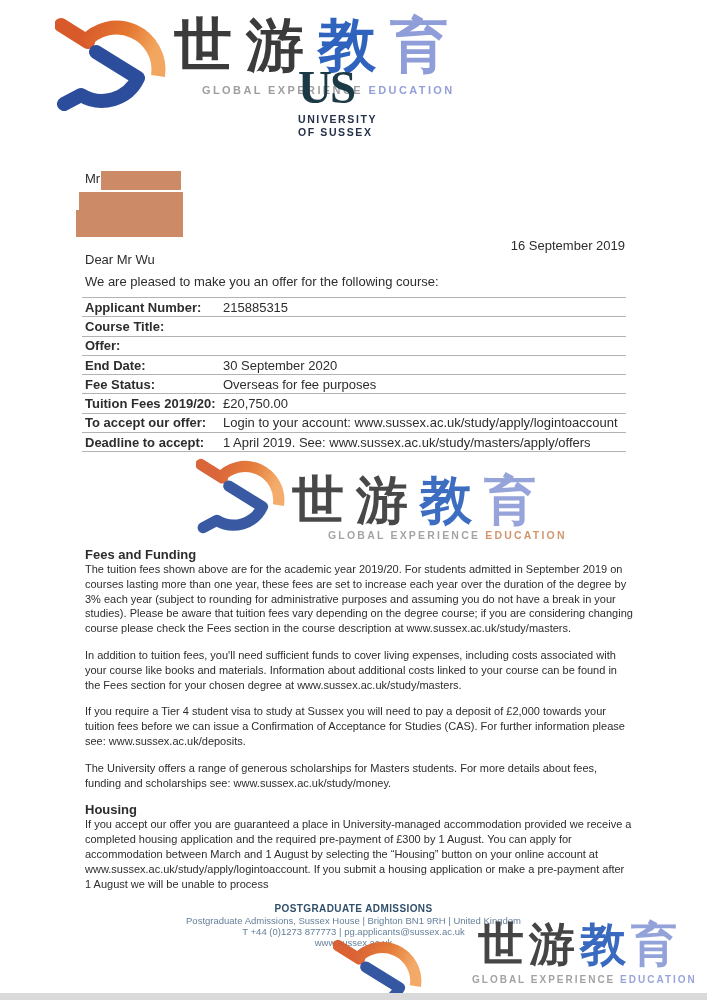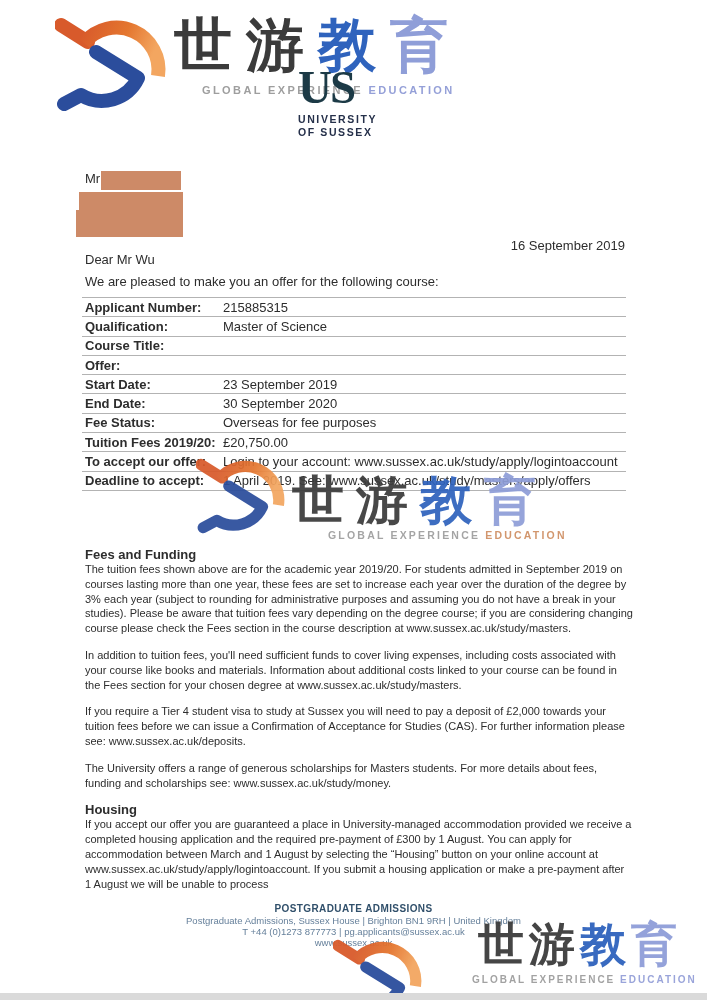--- a/index.html
+++ b/index.html
@@ -111,32 +111,24 @@
 <div class="abs txt13" id="letter-date">16 September 2019</div>
 <div class="abs txt13" id="salutation">Dear Mr Wu</div>
 <div class="abs txt13" id="intro-line">We are pleased to make you an offer for the following course:</div>
 
 <div class="abs" id="details-table">
   <div class="trow">
       <div class="tlabel">Applicant Number:</div>
       <div class="tvalue">215885315</div>
     </div>
   <div class="trow">
-      <div class="tlabel">Qualification:</div>
-      <div class="tvalue">Master of Science</div>
-    </div>
-  <div class="trow">
       <div class="tlabel">Course Title:</div>
     </div>
   <div class="trow">
       <div class="tlabel">Offer:</div>
-    </div>
-  <div class="trow">
-      <div class="tlabel">Start Date:</div>
-      <div class="tvalue">23 September 2019</div>
     </div>
   <div class="trow">
       <div class="tlabel">End Date:</div>
       <div class="tvalue">30 September 2020</div>
     </div>
   <div class="trow">
       <div class="tlabel">Fee Status:</div>
       <div class="tvalue">Overseas for fee purposes</div>
     </div>
   <div class="trow">

